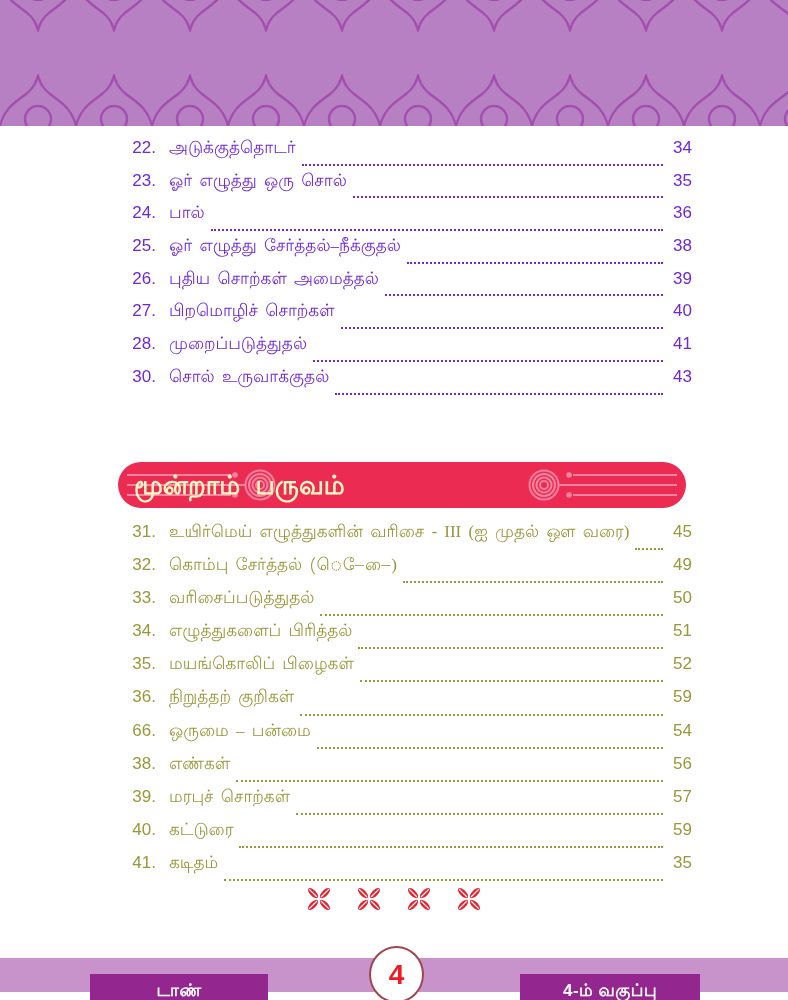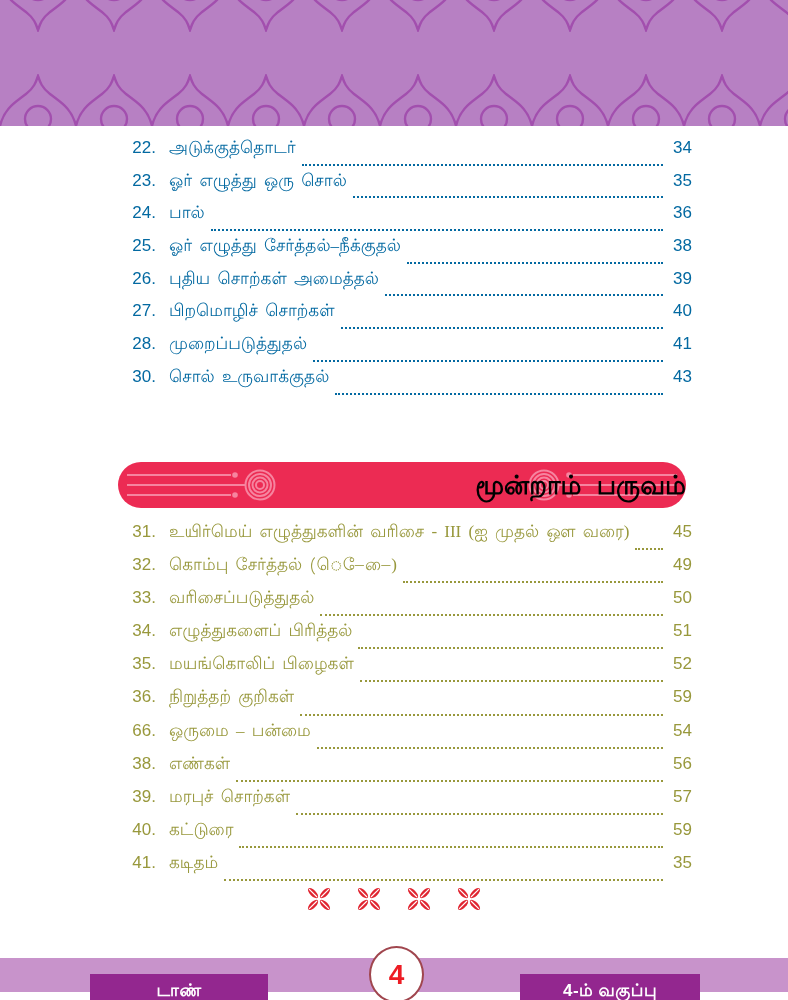--- a/index.html
+++ b/index.html
@@ -16,22 +16,22 @@
   .row{display:flex;align-items:baseline;height:32.7px;font-size:17px;}
   #list2 .row{height:33.1px;}
   .num{flex:none;width:38px;text-align:right;margin-right:13px;}
   .title{flex:none;white-space:nowrap;word-spacing:3px;font-family:Liberation Serif, serif;}
   .leader{flex:1;align-self:flex-end;border-bottom:2.1px dotted currentColor;margin:0 5px 5px 6px;min-width:16px;}
   .pg{flex:none;min-width:24px;text-align:right;}
   
   .banner{position:absolute;left:118px;top:462px;width:568px;height:46px;
     background:#ec2b53;border-radius:23px;}
   .banner-decor{position:absolute;left:0;top:0;}
-  .banner-label{position:absolute;left:0;top:0;width:100%;height:46px;line-height:46px;
-    text-align:right;color:#000000;font-weight:bold;font-size:26px;word-spacing:8px;}
+  .banner-label{position:absolute;left:16px;top:0;width:100%;height:46px;line-height:46px;
+    text-align:left;color:#fef9c3;font-weight:bold;font-size:26px;word-spacing:8px;}
   
   .flower-row{position:absolute;top:884px;left:0;width:788px;display:flex;
     justify-content:center;gap:20px;}
   
   .footer-band{position:absolute;top:958px;left:0;width:788px;height:34px;background:#c893cb;}
   .footer-box{position:absolute;top:958px;height:34px;background:#93278f;color:#fff;
     display:flex;align-items:center;justify-content:center;font-weight:bold;font-size:17px;letter-spacing:.5px;margin-top:16px;}
   .footer-box.left{left:90px;width:178px;}
   .footer-box.right{left:520px;width:180px;}
   .page-circle{position:absolute;left:369px;top:946px;width:51px;height:53px;background:#fff;
@@ -52,21 +52,21 @@
     </defs>
     <rect x="0" y="0" width="788" height="126" fill="#b780c3"></rect>
     <g transform="matrix(1,0,0,-1,0,32)">
         <rect x="0" y="0" width="788" height="52" fill="url(#ogee)"></rect>
       </g>
     <g transform="translate(0,74)">
         <rect x="0" y="0" width="788" height="52" fill="url(#ogee)"></rect>
       </g>
   </svg>
 
-  <div class="toc" id="list1" style="color: #0369a1;">
+  <div class="toc" id="list1" style="color: #6d28d9;">
   <div class="row">
     <span class="num">22.</span>
     <span class="title">அடுக்குத்தொடர்</span>
     <span class="leader"></span>
     <span class="pg">34</span>
   </div>
 
   <div class="row">
     <span class="num">23.</span>
     <span class="title">ஓர் எழுத்து ஒரு சொல்</span>

